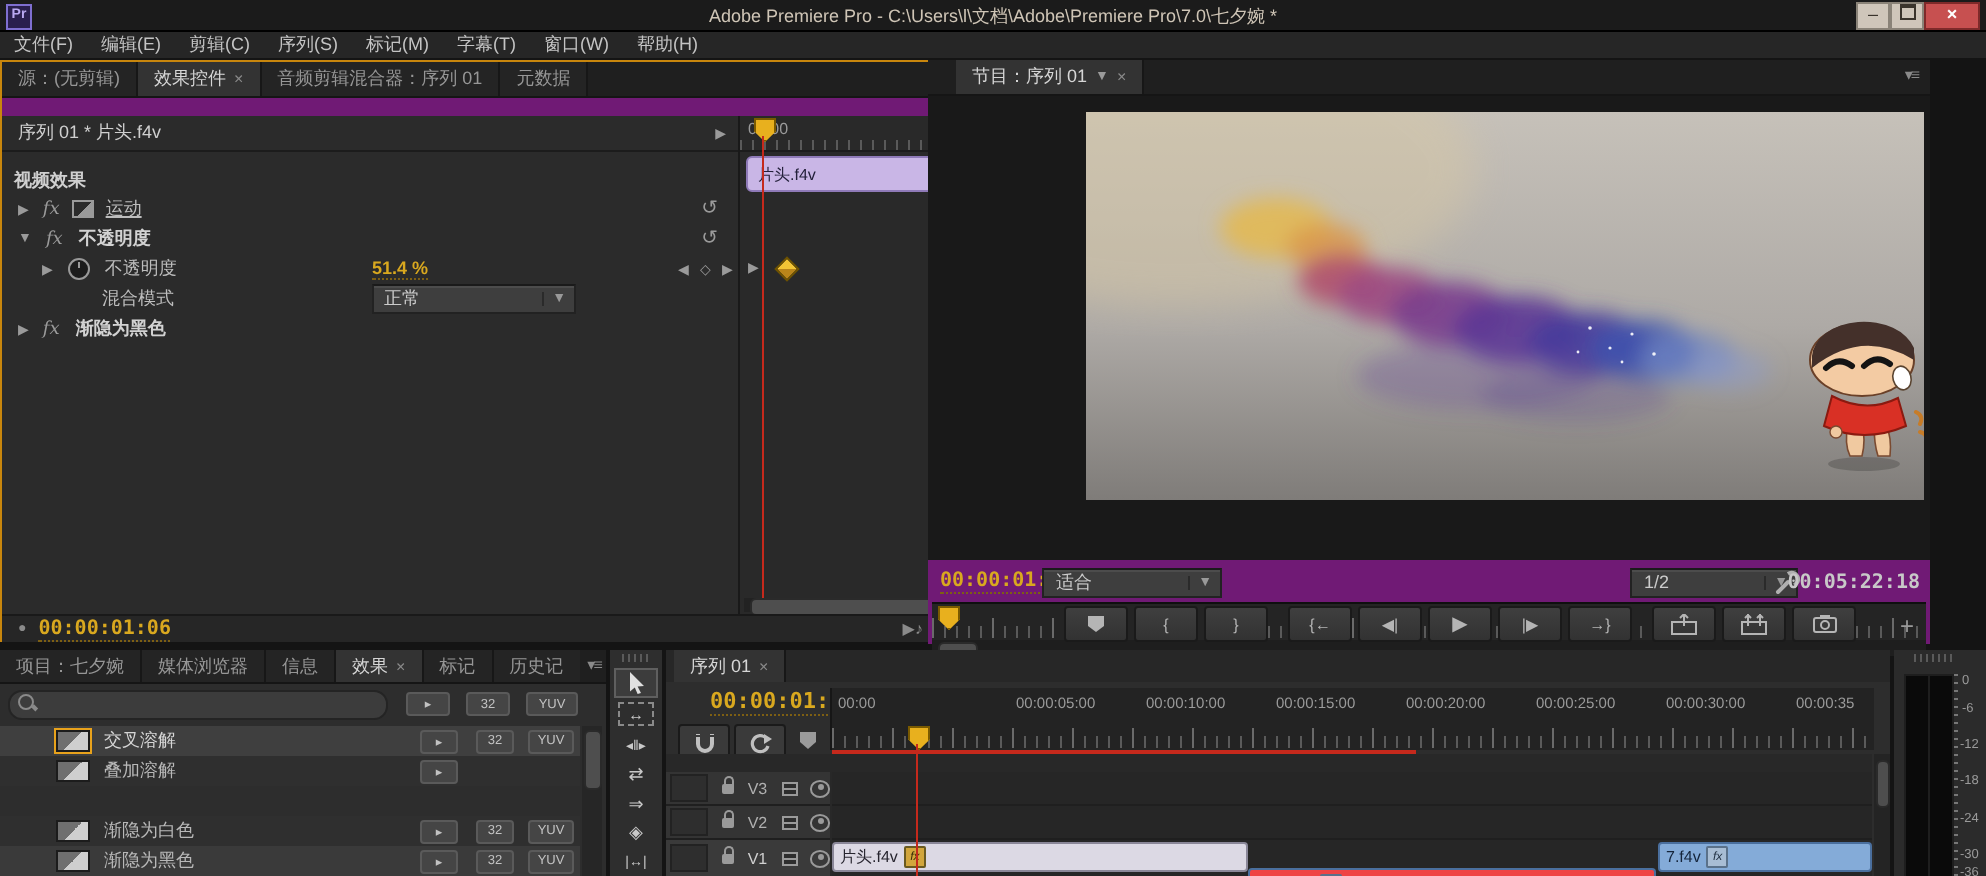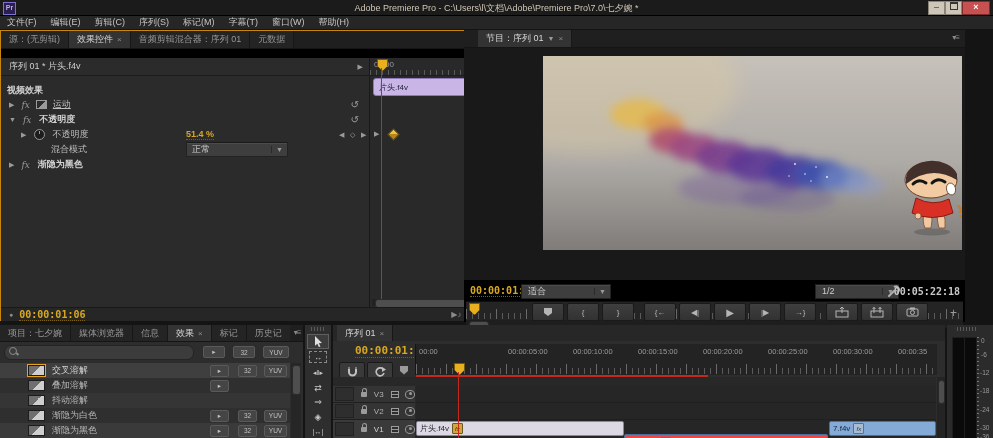--- a/index.html
+++ b/index.html
@@ -12,21 +12,21 @@
   .wtc{color:#c8c8c8;font-weight:bold;}
   
   .titlebar{left:0;top:0;width:993px;height:15px;background:#1b1b1b;border-bottom:1px solid #000;}
   .titletext{width:100%;text-align:center;top:2px;color:#cfc5b6;font-size:9px;}
   .prlogo{left:3px;top:2px;width:11px;height:11px;background:#2a1f4e;border:1px solid #7f6fd0;
           color:#b9a8f0;font-size:7px;font-weight:bold;text-align:center;line-height:10px;}
   .winbtn{top:1px;height:12px;text-align:center;line-height:11px;font-size:9px;color:#3a342c;background:#cfc6ba;border:1px solid #8a8378;}
   .menubar{left:0;top:16px;width:993px;height:13px;background:#262626;display:flex;align-items:center;}
   .menuitem{padding:0 7px;color:#c4c4c4;font-size:9px;}
   
-  .panel{background:#000000;}
+  .panel{background:#701a75;}
   .tabsrow{left:0;top:0;right:0;height:17px;background:#1f1f1f;display:flex;align-items:stretch;border-bottom:1px solid #151515;}
   .tab{display:flex;align-items:center;gap:4px;padding:0 8px;background:#242424;color:#969696;border-right:1px solid #171717;font-size:9px;white-space:nowrap;}
   .tab.active{background:#333;color:#d6d6d6;}
   .tab .x{color:#8a8a8a;font-size:8px;}
   .pmenu{color:#8a8a8a;font-size:8px;letter-spacing:-1px;}
   .tri{color:#9a9a9a;font-size:7px;}
   .dim{color:#666;}
   .fxg{font-style:italic;font-family:"DejaVu Serif",serif;color:#9a9a9a;font-size:9px;}
   .rowlabel{color:#bdbdbd;}
   .dropdown{background:#3e3e3e;border:1px solid #222;border-top-color:#1a1a1a;box-shadow:inset 0 1px 0 #4c4c4c;
@@ -358,24 +358,20 @@
         <span style="margin-left:7px;color:#d6d6d6;">交叉溶解</span>
         <span class="badge" style="position:absolute;left:210px;width:17px;">▸</span>
         <span class="badge" style="position:absolute;left:238px;width:17px;">32</span>
         <span class="badge" style="position:absolute;left:264px;width:21px;">YUV</span>
       </div>
       <div class="abs" style="left:0;top:15px;width:290px;height:15px;background:#2f2f2f;display:flex;align-items:center;">
         <span class="transicon" style="margin-left:28px;"></span>
         <span style="margin-left:7px;">叠加溶解</span>
         <span class="badge" style="position:absolute;left:210px;width:17px;">▸</span>
       </div>
-      <div class="abs" style="left:0;top:30px;width:290px;height:15px;background:#353535;display:flex;align-items:center;">
-        <span class="transicon" style="margin-left:28px;"></span>
-        <span style="margin-left:7px;">抖动溶解</span>
-      </div>
       <div class="abs" style="left:0;top:45px;width:290px;height:15px;background:#2f2f2f;display:flex;align-items:center;">
         <span class="transicon" style="margin-left:28px;"></span>
         <span style="margin-left:7px;">渐隐为白色</span>
         <span class="badge" style="position:absolute;left:210px;width:17px;">▸</span>
         <span class="badge" style="position:absolute;left:238px;width:17px;">32</span>
         <span class="badge" style="position:absolute;left:264px;width:21px;">YUV</span>
       </div>
       <div class="abs" style="left:0;top:60px;width:290px;height:15px;background:#3a3a3a;display:flex;align-items:center;">
         <span class="transicon" style="margin-left:28px;"></span>
         <span style="margin-left:7px;">渐隐为黑色</span>

